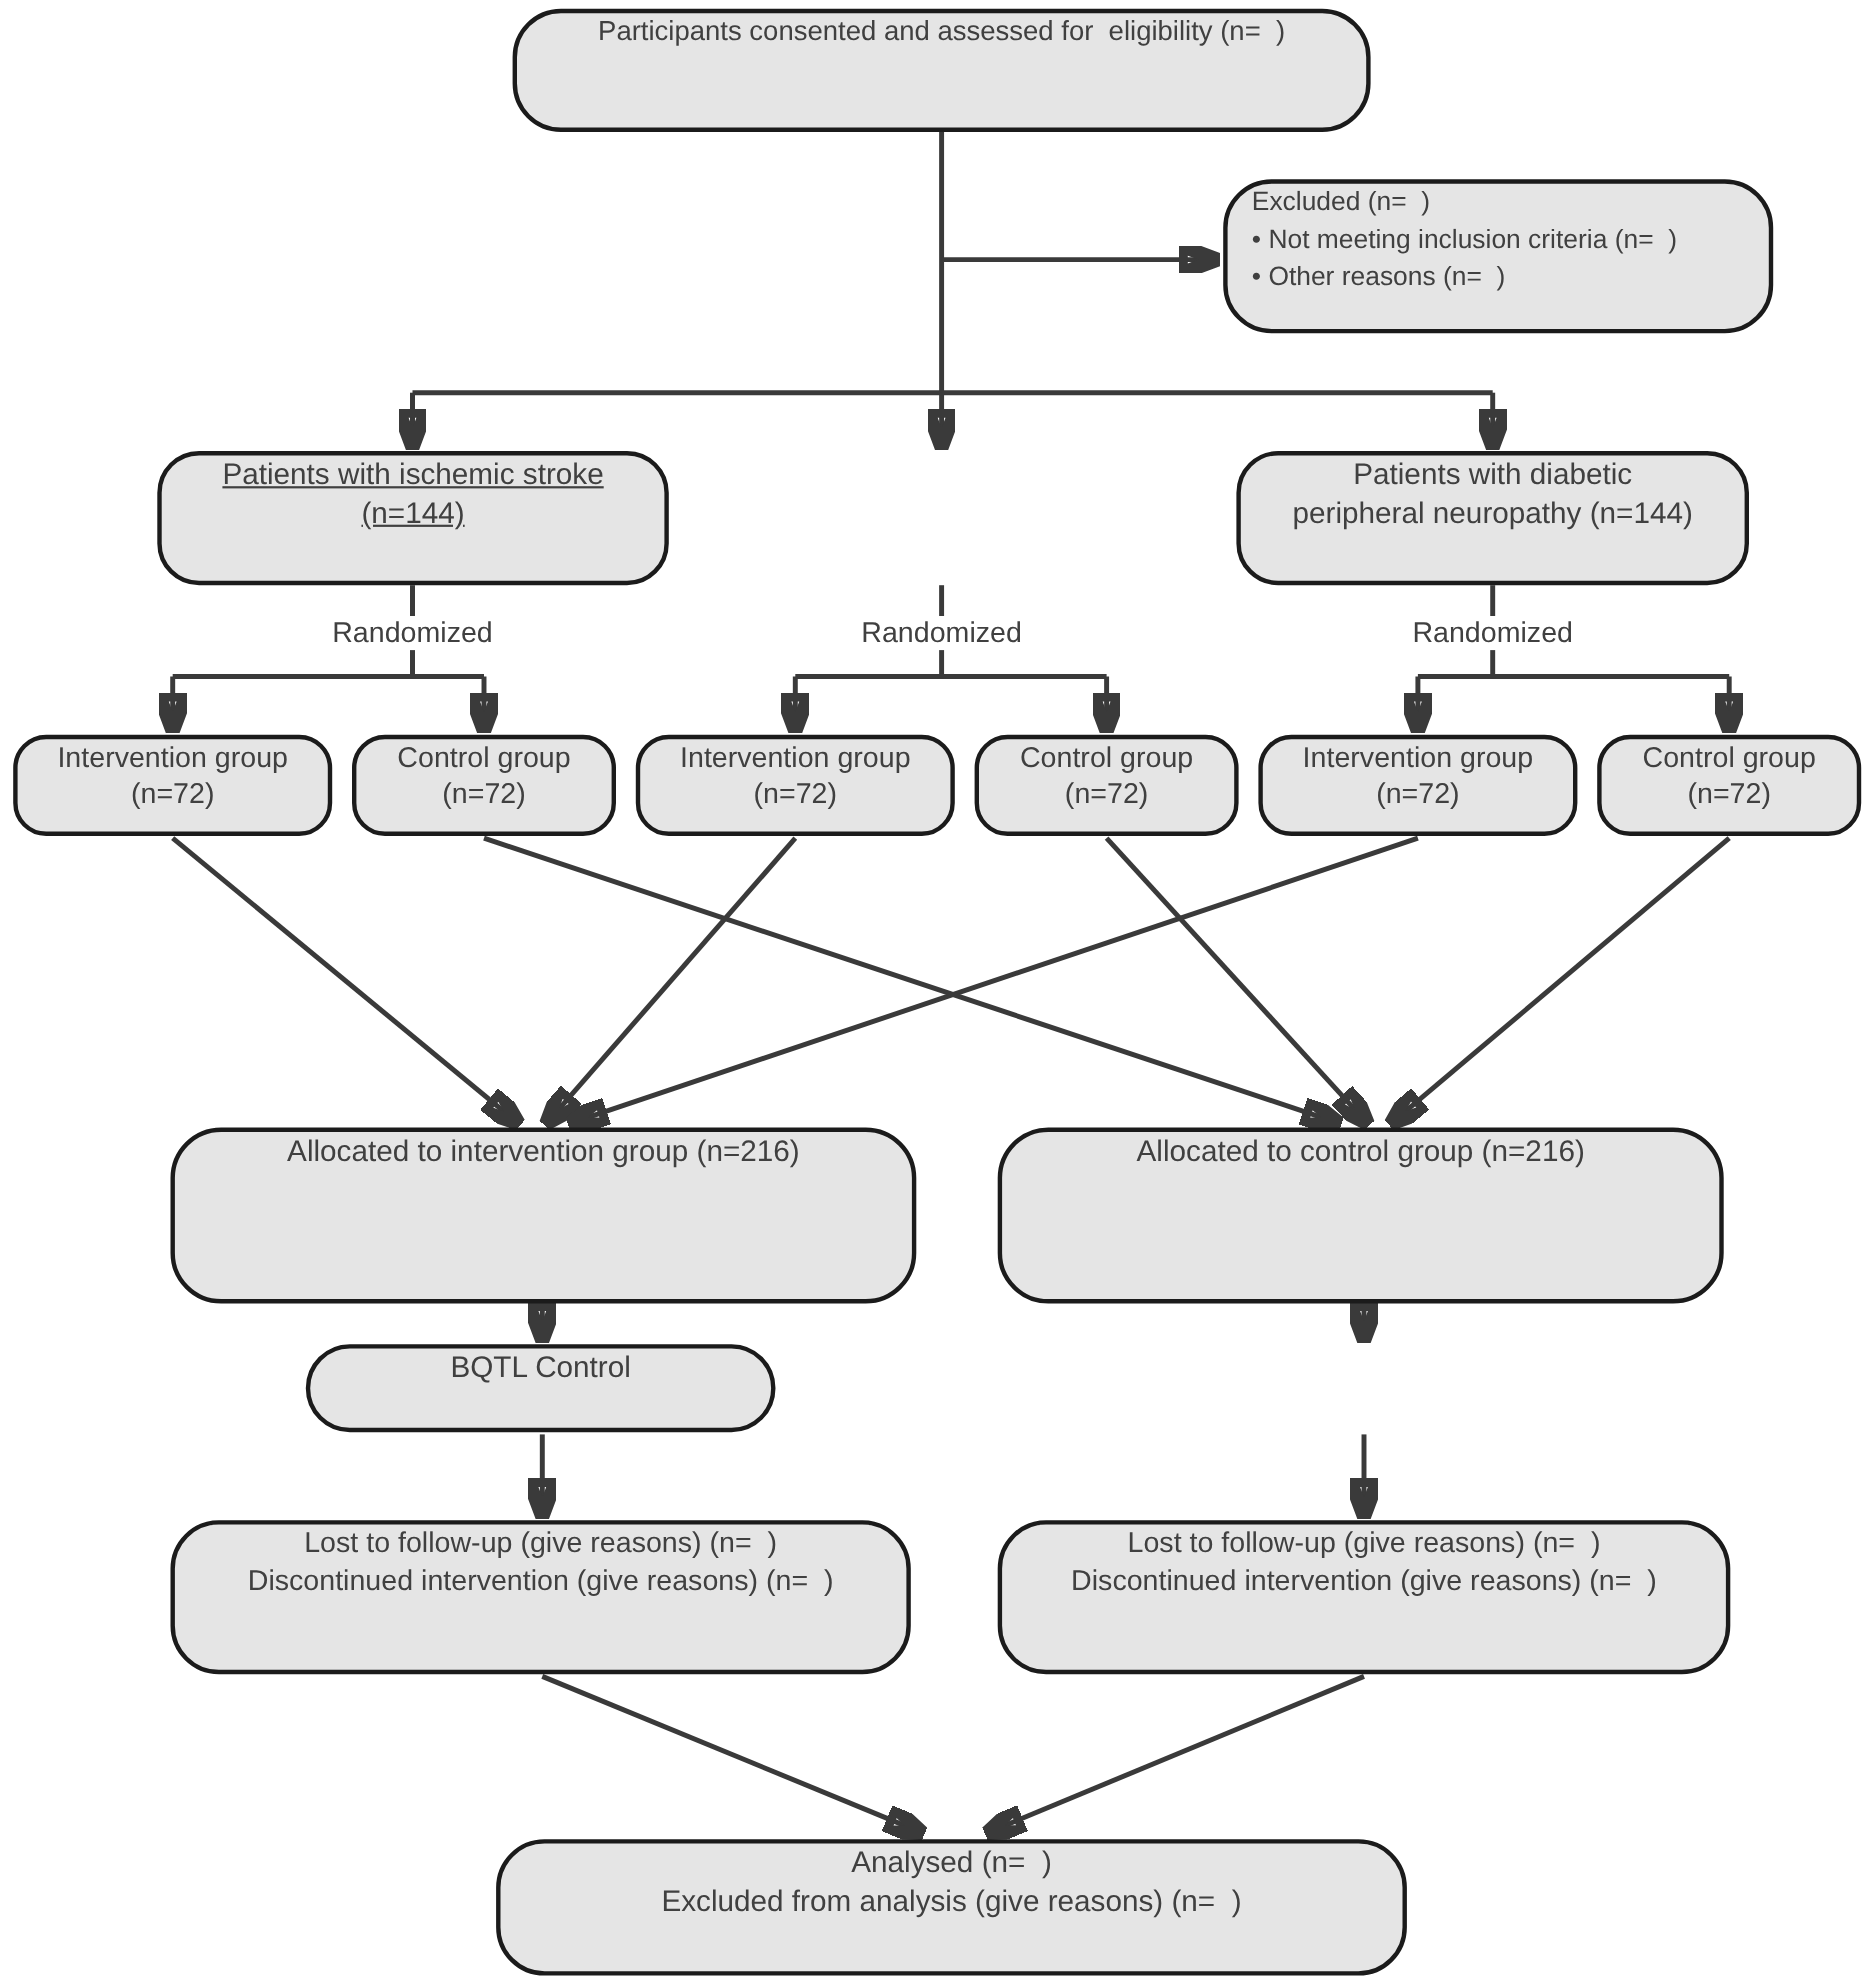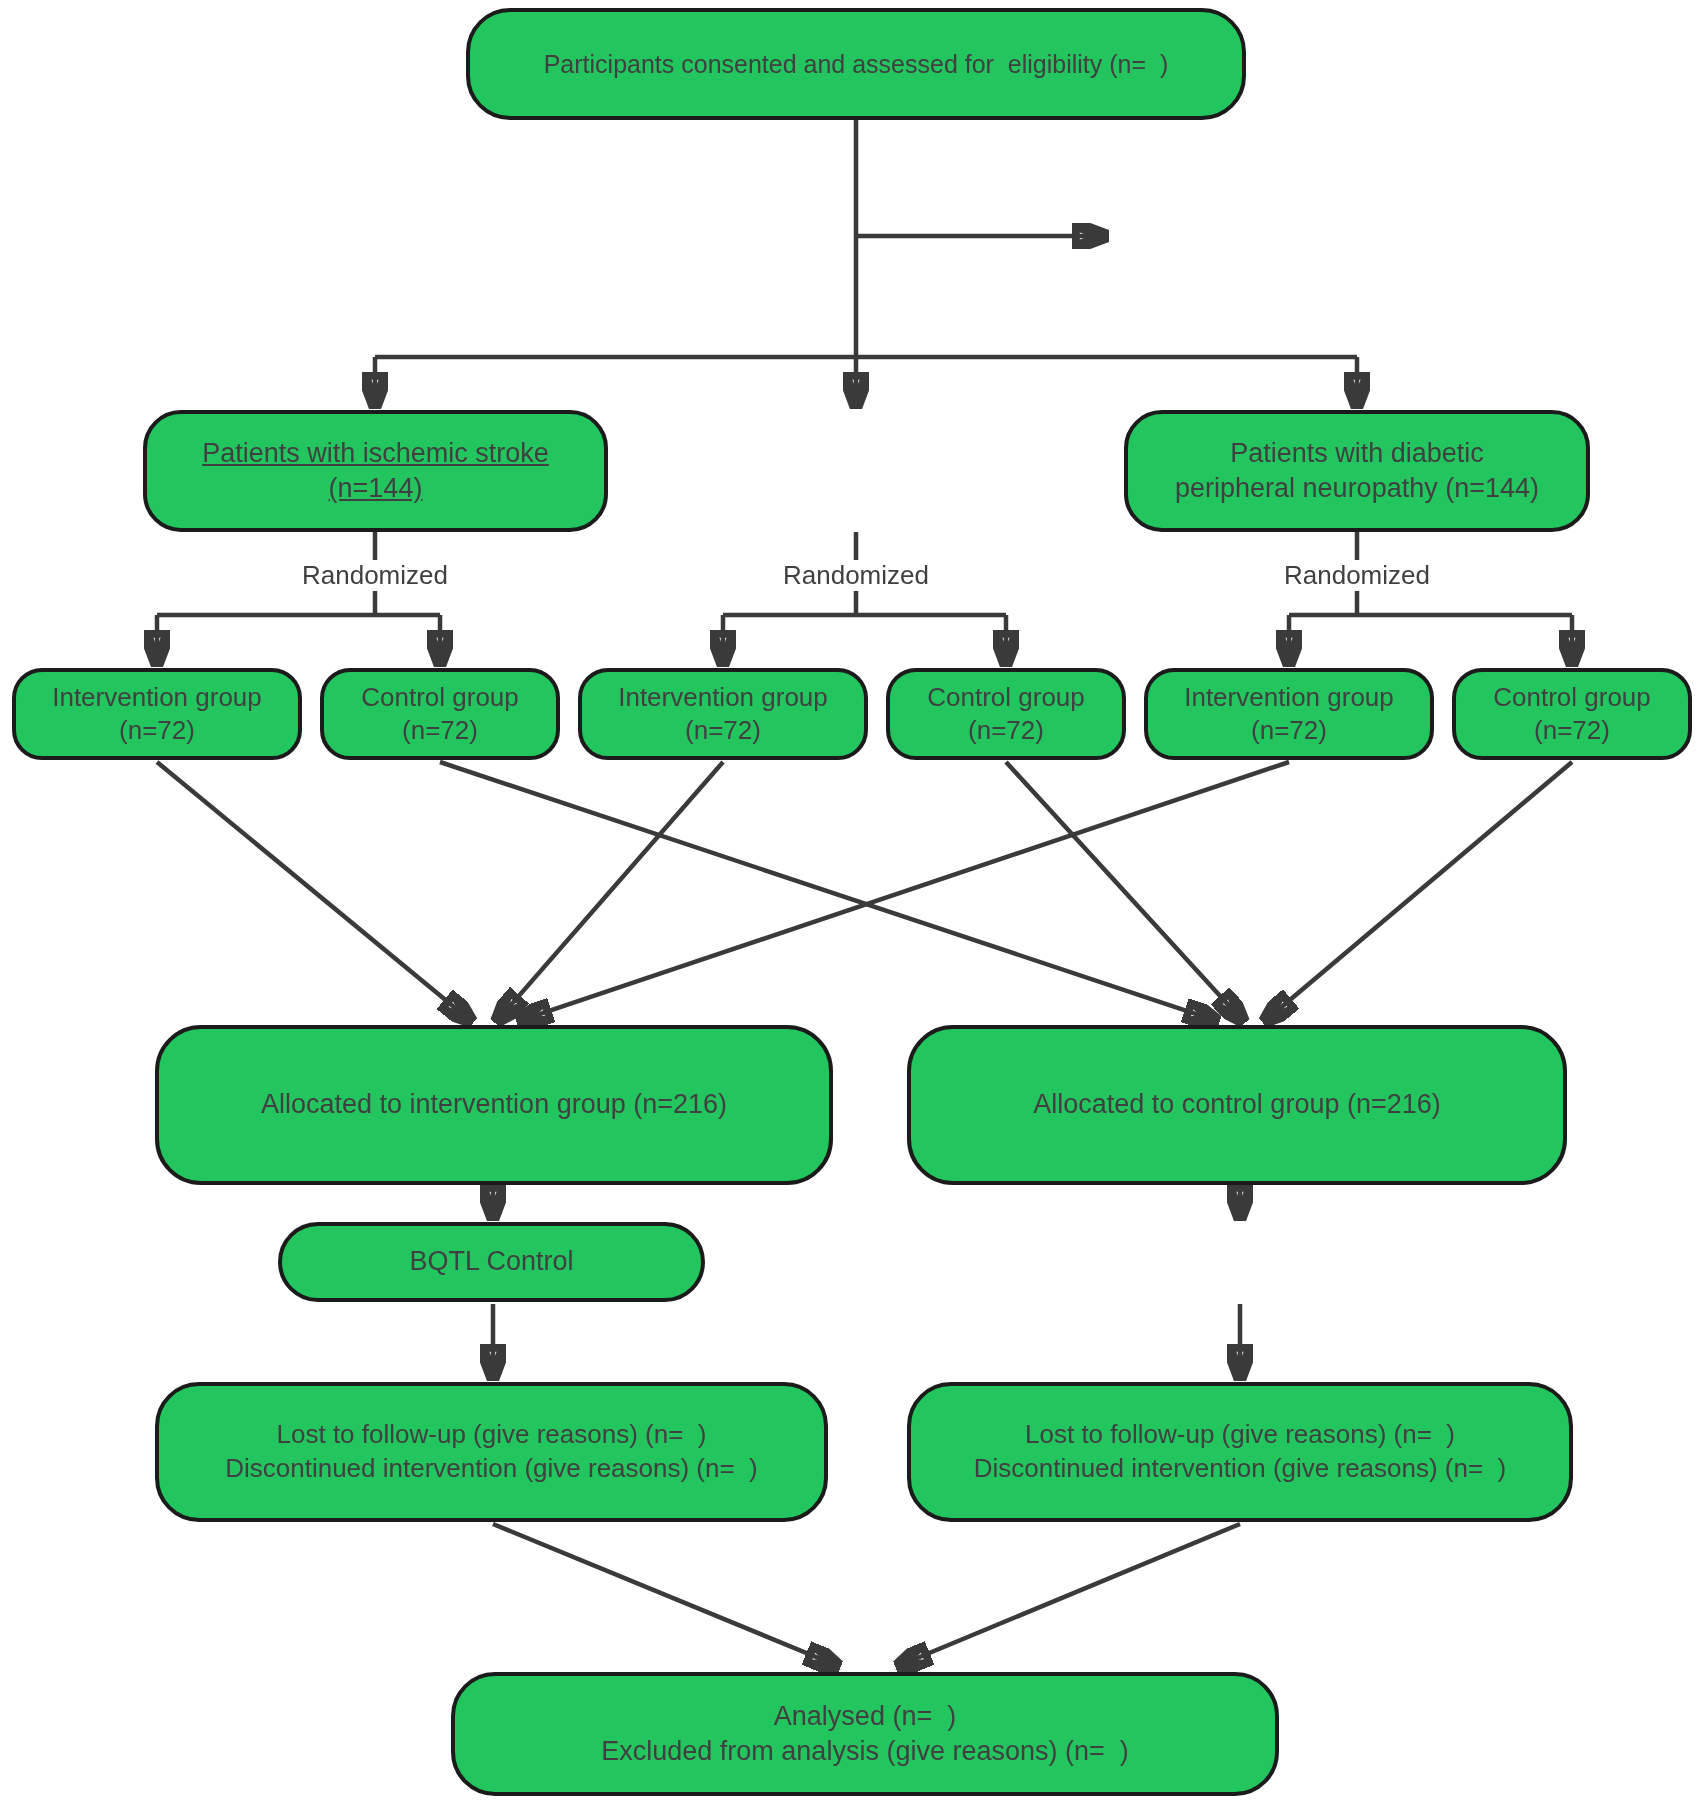--- a/index.html
+++ b/index.html
@@ -8,24 +8,24 @@
     width:1699px;height:1801px;
     background:#ffffff;
     font-family:"Liberation Sans","DejaVu Sans",sans-serif;
     color:#404040;
     overflow:hidden;
   }
   .connectors{position:absolute;left:0;top:0;width:1699px;height:1801px;z-index:1;}
   .connectors path{stroke:#3a3a3a;stroke-width:4.5;fill:none;}
   .node{
     position:absolute;z-index:2;
-    background:#22c55e;
+    background:#e5e5e5;
     border:4px solid #1b1b1b;
     box-sizing:border-box;
-    display:flex;align-items:center;justify-content:center;
+    display:flex;justify-content:center;
   }
   .txt{
     white-space:pre-wrap;
     text-align:center;
     line-height:1.3;
     font-size:27px;
     color:#404040;
     width:100%;
   }
   .rlabel{
@@ -105,20 +105,25 @@
     <path d="M493 1304 V1378" marker-end="url(#ah)"></path>
     <path d="M1240 1304 V1378" marker-end="url(#ah)"></path>
     <path d="M493 1524 L838 1666" marker-end="url(#ah)"></path>
     <path d="M1240 1524 L898 1666" marker-end="url(#ah)"></path>
   </svg>
 
   <div class="node n-enrollment">
     <div class="txt" style="font-size:25px">Participants consented and assessed for  eligibility (n=  )</div>
   </div>
 
+  <div class="node n-excluded">
+    <div class="txt">Excluded (n=  )
+• Not meeting inclusion criteria (n=  )
+• Other reasons (n=  )</div>
+  </div>
 
   <div class="node n-stroke">
     <div class="txt">Patients with ischemic stroke
 (n=144)</div>
   </div>
 
 
   <div class="node n-neuropathy">
     <div class="txt">Patients with diabetic
 peripheral neuropathy (n=144)</div>

